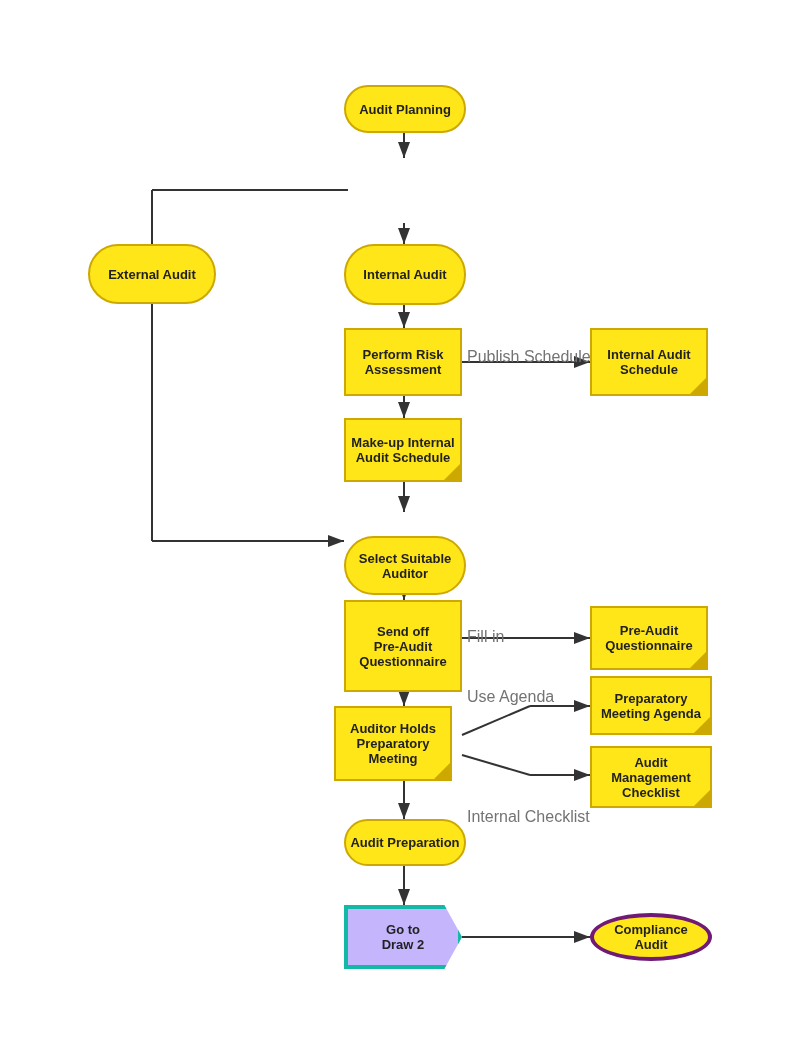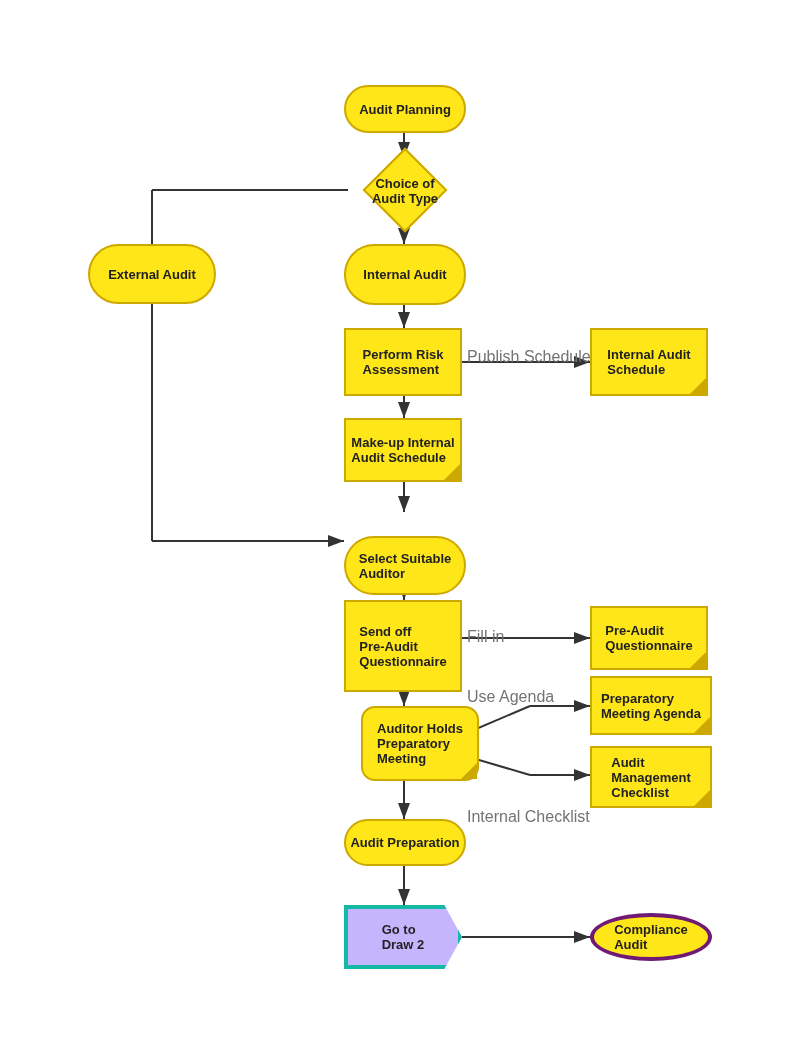--- a/index.html
+++ b/index.html
@@ -15,21 +15,21 @@
       position: relative;
       width: 807px;
       height: 1056px;
     }
     
     .node {
       position: absolute;
       display: flex;
       align-items: center;
       justify-content: center;
-      text-align: left;
+      text-align: center;
       font-size: 13px;
       font-weight: 600;
       color: #222;
     }
     
     .rounded-rect {
       background: #FFE619;
       border: 2px solid #CCA800;
       border-radius: 30px;
     }
@@ -149,26 +149,20 @@
 
     <line x1="404" y1="866" x2="404" y2="905" stroke="#333" stroke-width="2" marker-end="url(#arrowhead)"></line>
 
     <line x1="462" y1="937" x2="590" y2="937" stroke="#333" stroke-width="2" marker-end="url(#arrowhead)"></line>
   </svg>
 
   <div class="node rounded-rect" style="left:344px; top:85px; width:122px; height:48px;">
     <span>Audit Planning</span>
   </div>
 
-  <div class="diamond-wrap" style="left:348px; top:158px; width:114px; height:65px;">
-    <div class="diamond" style="width:60px; height:60px; position:absolute; left:27px; top:2px;"></div>
-    <div class="diamond-label">
-      <span>Choice of<br>Audit Type</span>
-    </div>
-  </div>
 
   <div class="node rounded-rect" style="left:88px; top:244px; width:128px; height:60px;">
     <span>External Audit</span>
   </div>
 
   <div class="node rounded-rect" style="left:344px; top:244px; width:122px; height:61px;">
     <span>Internal Audit</span>
   </div>
 
   <div class="node rect" style="left:344px; top:328px; width:118px; height:68px;">
@@ -196,21 +190,21 @@
   </div>
 
   <div class="line-label" style="left:467px; top:628px;">
     <span>Fill in</span>
   </div>
 
   <div class="node doc" style="left:590px; top:606px; width:118px; height:64px;">
     <span>Pre-Audit<br>Questionnaire</span>
   </div>
 
-  <div class="node doc" style="left:361px; top:706px; width:118px; height:75px;border-radius:14px;">
+  <div class="node doc" style="left:334px; top:706px; width:118px; height:75px;">
     <span>Auditor Holds<br>Preparatory<br>Meeting</span>
   </div>
 
   <div class="line-label" style="left:467px; top:688px;">
     <span>Use Agenda</span>
   </div>
 
   <div class="node doc" style="left:590px; top:676px; width:122px; height:59px;">
     <span>Preparatory<br>Meeting Agenda</span>
   </div>

